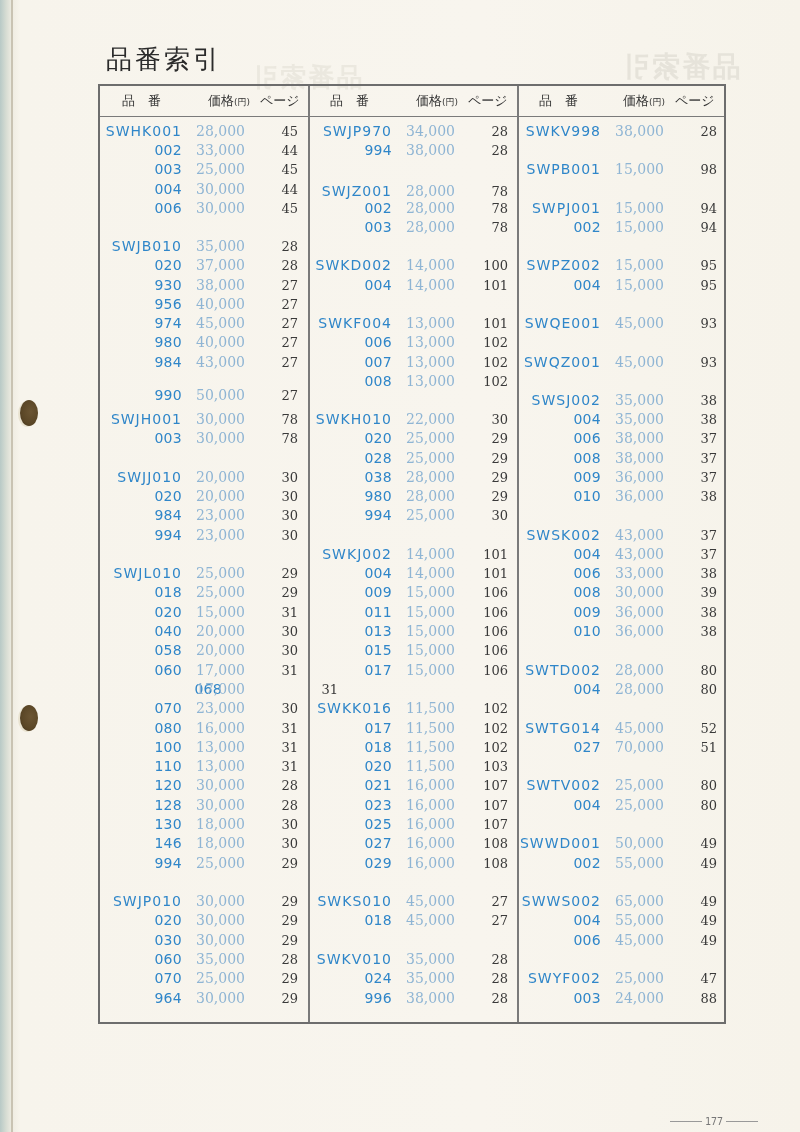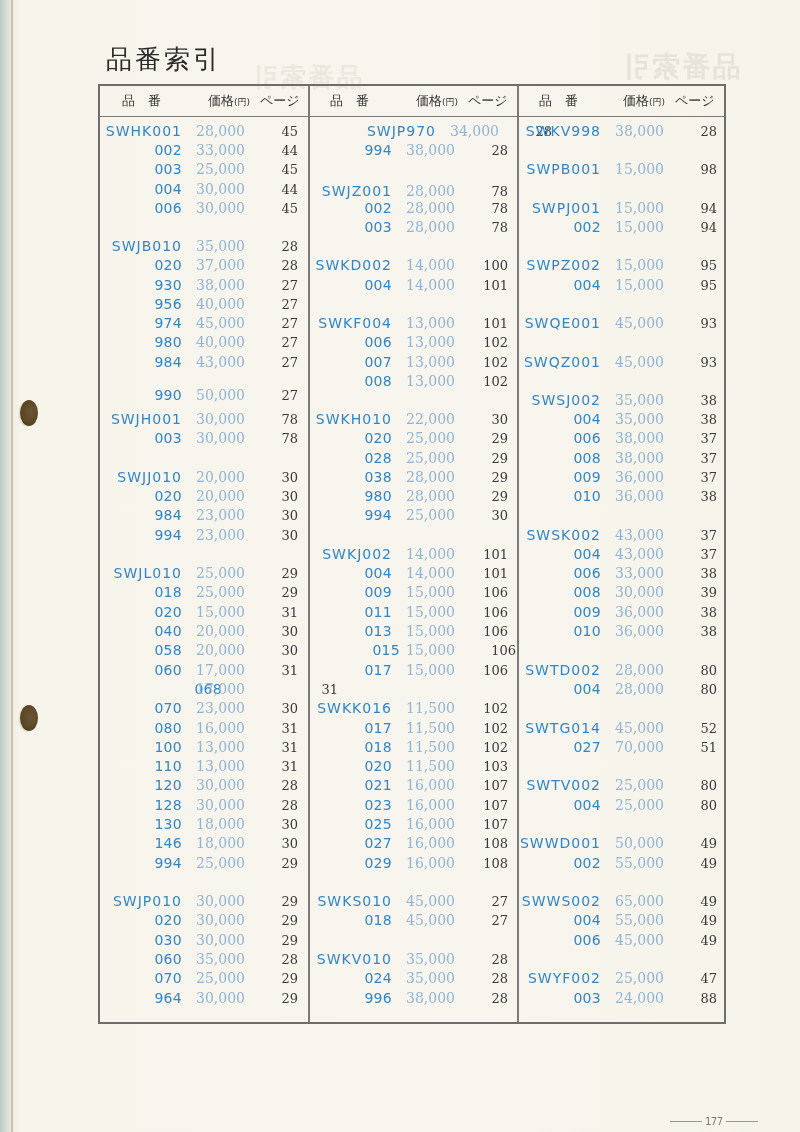--- a/index.html
+++ b/index.html
@@ -281,21 +281,21 @@
           <span class="page">29</span>
         </div>
       </div>
   </div>
 
   <div class="col" style="left:210px;">
     <div class="hdr" style="left:20px;">品　番</div>
     <div class="hdr" style="left:106px;"><span>価格</span><small>(円)</small></div>
     <div class="hdr" style="left:158px;">ページ</div>
     <div class="rows">
-        <div class="row" style="top: 36px; margin-left: 44px;">
+        <div class="row" style="top: 36px;">
           <span class="code full">SWJP970</span>
           <span class="price">34,000</span>
           <span class="page">28</span>
         </div>
         <div class="row" style="top: 55px;">
           <span class="code">994</span>
           <span class="price">38,000</span>
           <span class="page">28</span>
         </div>
         <div class="row" style="top: 96px;">
@@ -391,21 +391,21 @@
         <div class="row" style="top: 517px;">
           <span class="code">011</span>
           <span class="price">15,000</span>
           <span class="page">106</span>
         </div>
         <div class="row" style="top: 536px;">
           <span class="code">013</span>
           <span class="price">15,000</span>
           <span class="page">106</span>
         </div>
-        <div class="row" style="top: 555px; padding-left: 8px;">
+        <div class="row" style="top: 555px;">
           <span class="code">015</span>
           <span class="price">15,000</span>
           <span class="page">106</span>
         </div>
         <div class="row" style="top: 575px;">
           <span class="code">017</span>
           <span class="price">15,000</span>
           <span class="page">106</span>
         </div>
         <div class="row" style="top: 613px;">

